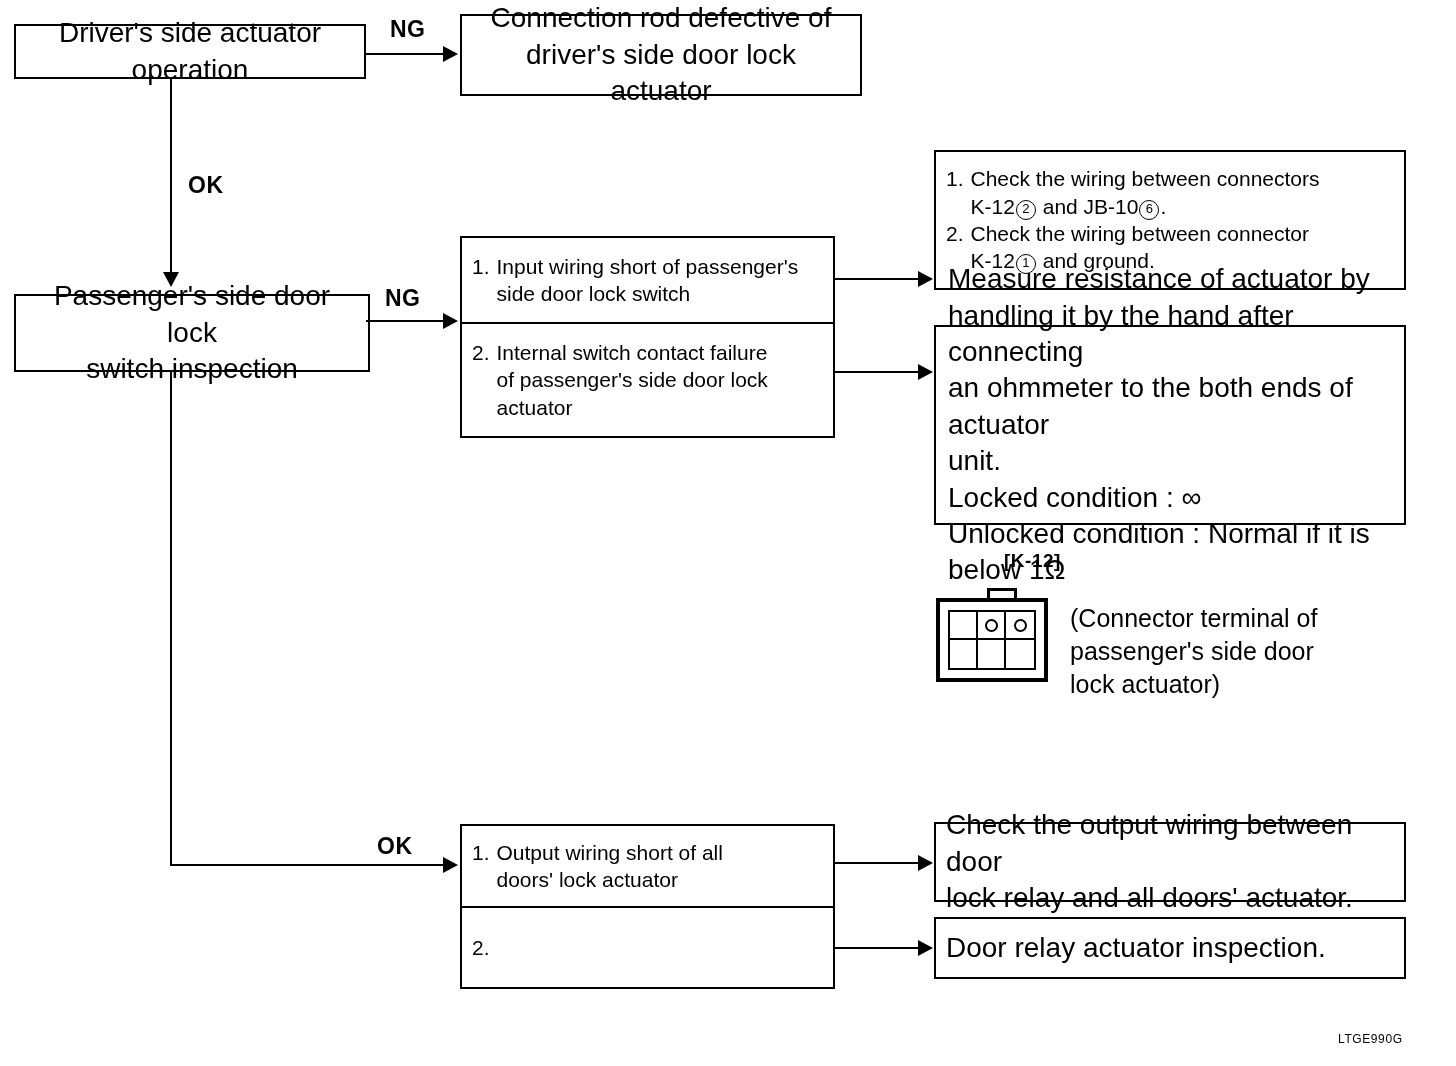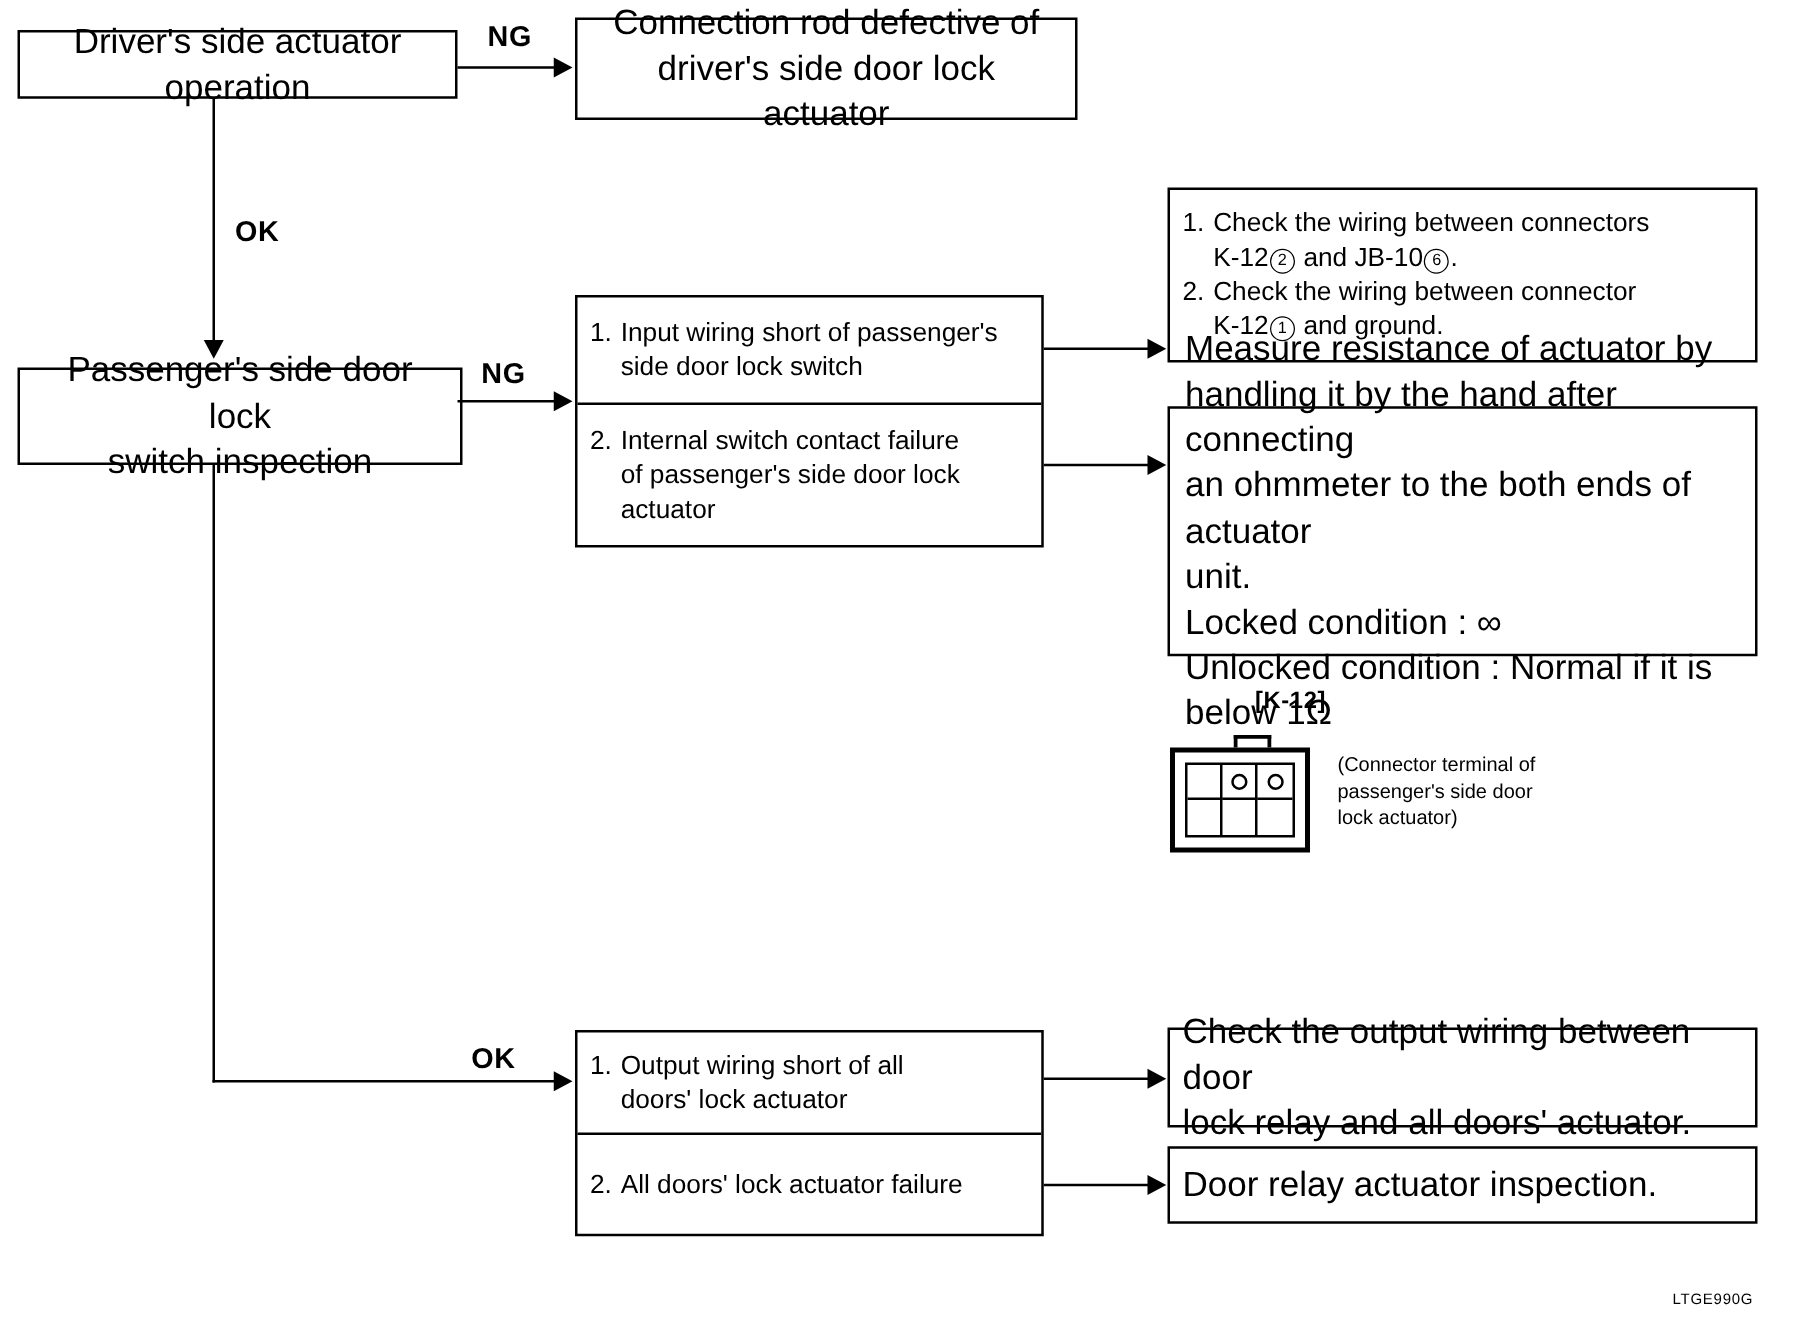--- a/index.html
+++ b/index.html
@@ -136,21 +136,21 @@
   .conn-cell:nth-child(n+4) { border-bottom: none; }
   .pin-dot {
     width: 9px;
     height: 9px;
     border: 2px solid #000;
     border-radius: 50%;
     background: #fff;
   }
   .conn-caption {
     position: absolute;
-    font-size: 16px;
+    font-size: 25px;
     line-height: 1.32;
     white-space: pre-line;
   }
   #figure-code {
     position: absolute;
     font-size: 12px;
     letter-spacing: 0.6px;
     font-family: "Liberation Sans", sans-serif;
   }
   .circnum {
@@ -279,21 +279,20 @@
     <div class="cell" style="height:80px;">
       <div class="numline">
         <span class="num">1.</span>
         <span class="txt">Output wiring short of all
 doors' lock actuator</span>
       </div>
     </div>
     <div class="cell" style="height:81px;">
       <div class="numline">
         <span class="num">2.</span>
-        <span class="txt">All doors' lock actuator failure</span>
       </div>
     </div>
   </div>
 
   <div class="hline" style="left:835px; top:862px; width:90px;"></div>
   <div class="arrow-r" style="left:918px; top:855px;"></div>
 
   <div class="hline" style="left:835px; top:947px; width:90px;"></div>
   <div class="arrow-r" style="left:918px; top:940px;"></div>
 

